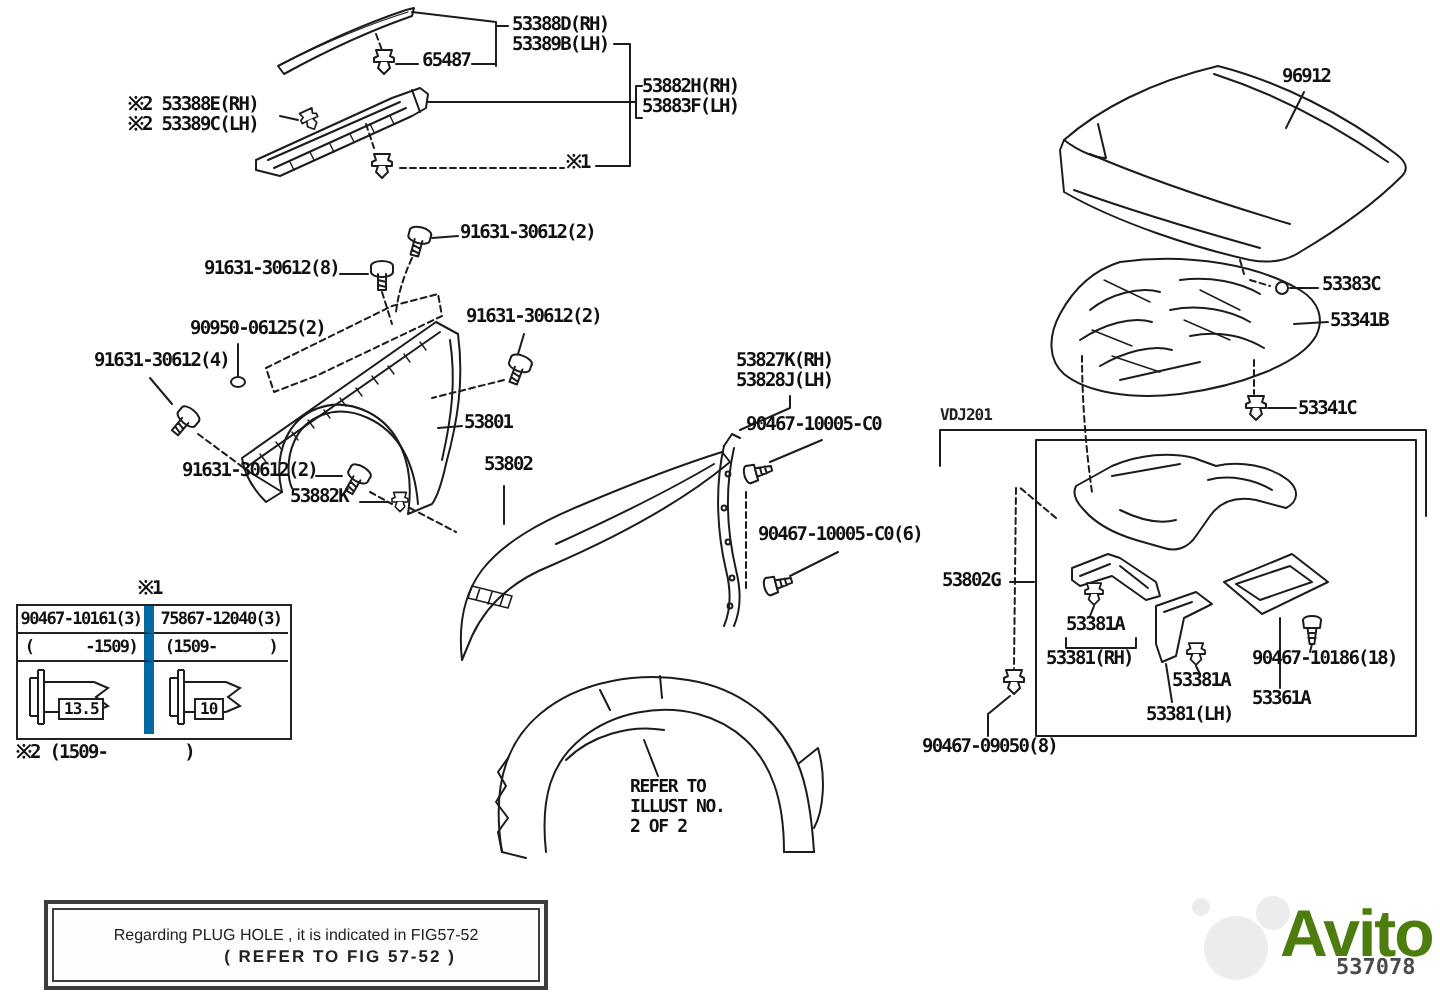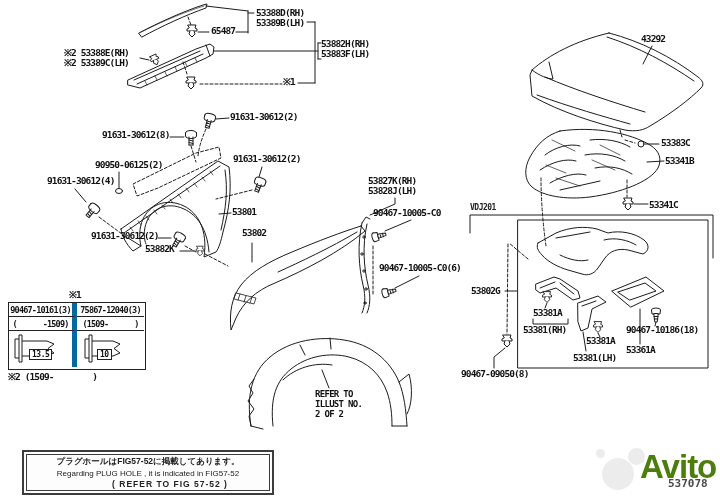--- a/index.html
+++ b/index.html
@@ -228,21 +228,21 @@
   <div class="lbl" style="left:233px;top:154px">91631-30612(2)</div>
   <div class="lbl" style="left:47px;top:176px">91631-30612(4)</div>
   <div class="lbl" style="left:232px;top:207px">53801</div>
   <div class="lbl" style="left:91px;top:231px">91631-30612(2)</div>
   <div class="lbl" style="left:145px;top:244px">53882K</div>
   <div class="lbl" style="left:242px;top:228px">53802</div>
   <div class="lbl" style="left:368px;top:176px">53827K(RH)</div>
   <div class="lbl" style="left:368px;top:186px">53828J(LH)</div>
   <div class="lbl" style="left:373px;top:208px">90467-10005-C0</div>
   <div class="lbl" style="left:379px;top:263px">90467-10005-C0(6)</div>
-  <div class="lbl" style="left:641px;top:34px">43292</div>
+  <div class="lbl" style="left:641px;top:34px">96912</div>
   <div class="lbl" style="left:661px;top:138px">53383C</div>
   <div class="lbl" style="left:665px;top:156px">53341B</div>
   <div class="lbl" style="left:649px;top:200px">53341C</div>
   <div class="lbl sm" style="left:470px;top:203px">VDJ201</div>
   <div class="lbl" style="left:471px;top:286px">53802G</div>
   <div class="lbl" style="left:533px;top:308px">53381A</div>
   <div class="lbl" style="left:523px;top:325px">53381(RH)</div>
   <div class="lbl" style="left:586px;top:336px">53381A</div>
   <div class="lbl" style="left:573px;top:353px">53381(LH)</div>
   <div class="lbl" style="left:626px;top:325px">90467-10186(18)</div>
@@ -277,21 +277,20 @@
           <path d="M15,10 L36,10 M15,25 L36,25 M36,10 L43,13 L37,17.5 L43,22 L36,25"></path>
         </g>
       </svg>
       <span class="dimbox">10</span>
     </div>
   </div>
   <div class="lbl pre" style="left:8px;top:372px">※2 (1509-        )</div>
 
   <div id="banner">
     <div class="inner">
-      <div class="l1">プラグホールはFIG57-52に掲載してあります。</div>
       <div class="l2">Regarding PLUG HOLE , it is indicated in FIG57-52</div>
       <div class="l3">(  REFER TO FIG 57-52  )</div>
     </div>
   </div>
 
   <div id="watermark">
     <span class="b3"></span>
     <span class="b1"></span>
     <span class="b2"></span>
     <span class="word">Avito</span>

